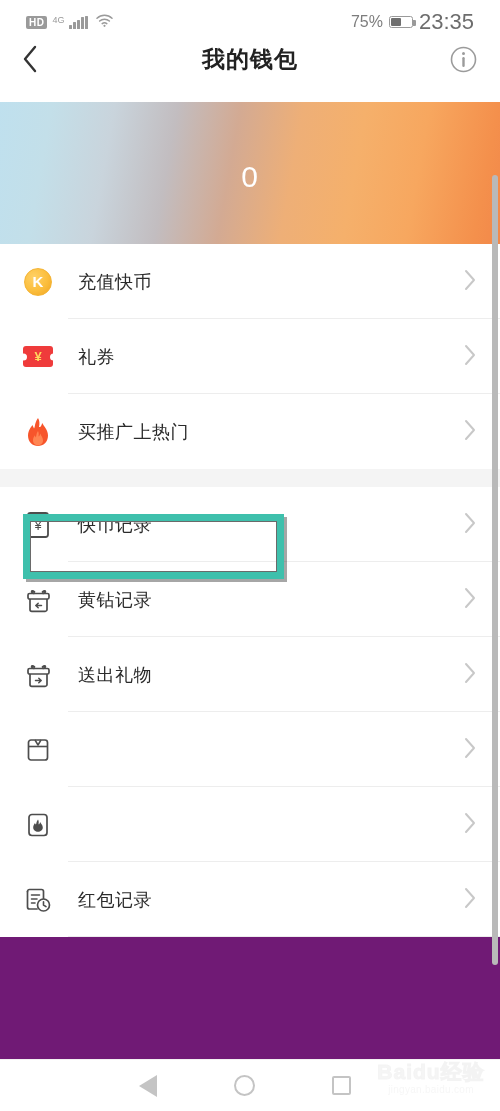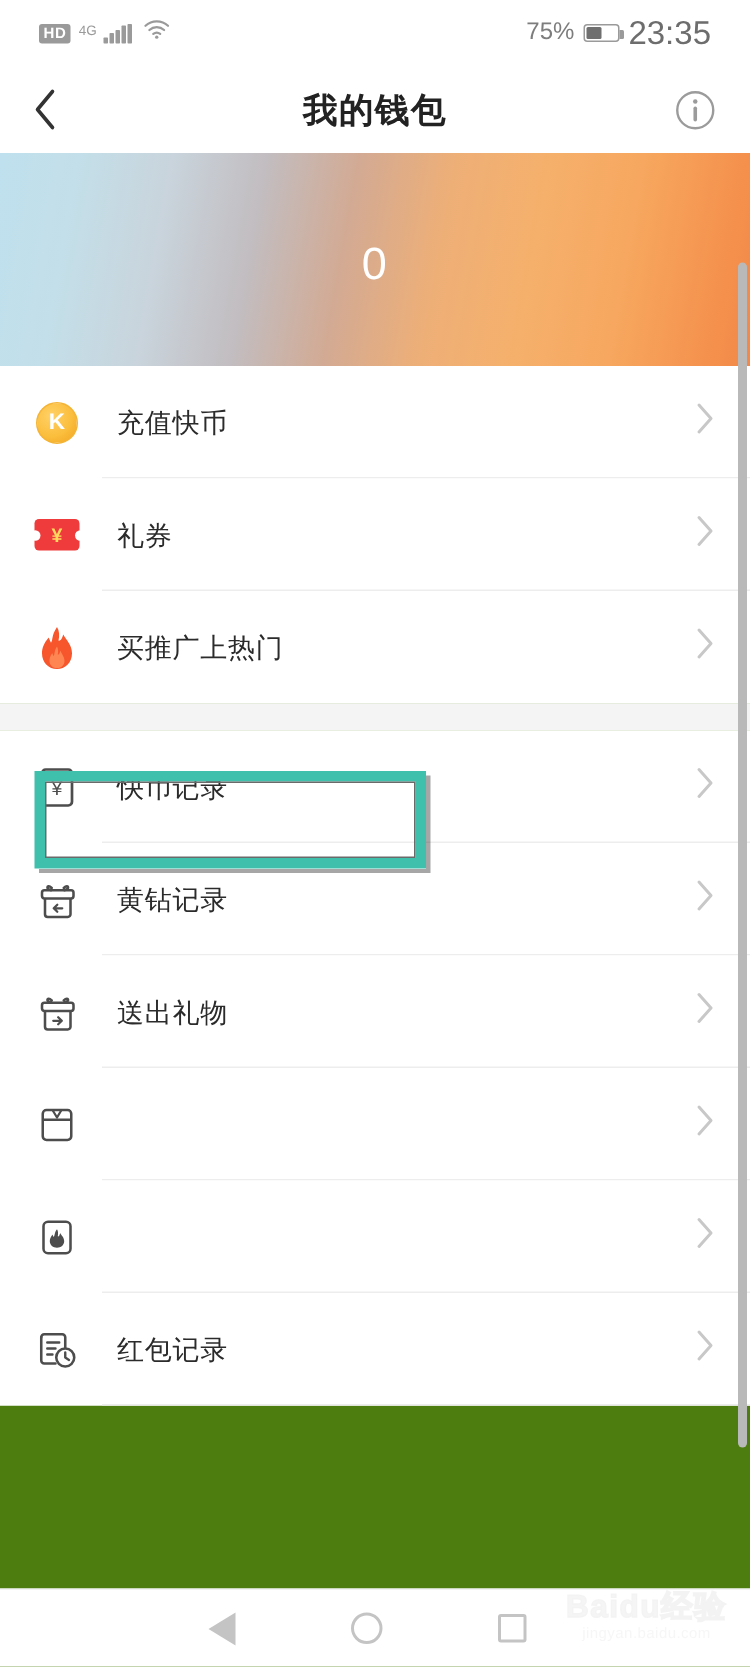--- a/index.html
+++ b/index.html
@@ -1,21 +1,21 @@
 <!DOCTYPE html>
 <html><head>
 <meta charset="utf-8">
 <style>
   * { margin:0; padding:0; box-sizing:border-box; }
   html, body {
     width:500px; height:1111px;
     font-family:"Liberation Sans","DejaVu Sans",sans-serif;
     background:#ffffff; overflow:hidden;
   }
-  .phone { position:relative; width:500px; height:1111px; background:#4d7c0f; }
+  .phone { position:relative; width:500px; height:1111px; background:#701a75; }
 
   
   .statusbar {
     height:44px; display:flex; align-items:center;
     padding:0 26px; background:#fff; color:#8b8b8b;
   }
   .sb-left { display:flex; align-items:center; gap:5px; }
   .hd-badge {
     font-size:10px; font-weight:bold; color:#fff; background:#9a9a9a;
     border-radius:2px; padding:1px 3px; letter-spacing:.5px; line-height:1.1;
@@ -32,21 +32,21 @@
   .battery { position:relative; width:24px; height:12px;
              border:1.4px solid #9a9a9a; border-radius:2.5px; }
   .battery::after { content:""; position:absolute; right:-4px; top:3px;
              width:2.5px; height:6px; background:#9a9a9a; border-radius:0 1px 1px 0; }
   .battery .lvl { position:absolute; left:1.3px; top:1.3px; bottom:1.3px;
              width:43%; background:#6f6f6f; border-radius:1px; }
   .clock { font-size:22px; color:#6d6d6d; }
 
   
   .titlebar {
-    height:58px; display:flex; align-items:center; padding:0 22px;
+    height:58px; display:flex; padding:0 22px;
     background:#fff; position:relative;
   }
   .back-arrow { width:30px; height:30px; display:flex; align-items:center; }
   .title-text {
     position:absolute; left:0; right:0; text-align:center;
     font-size:23px; font-weight:bold; color:#222; letter-spacing:1px;
     pointer-events:none;
   }
   .info-btn { margin-left:auto; width:30px; height:30px;
               display:flex; align-items:center; justify-content:center; }

